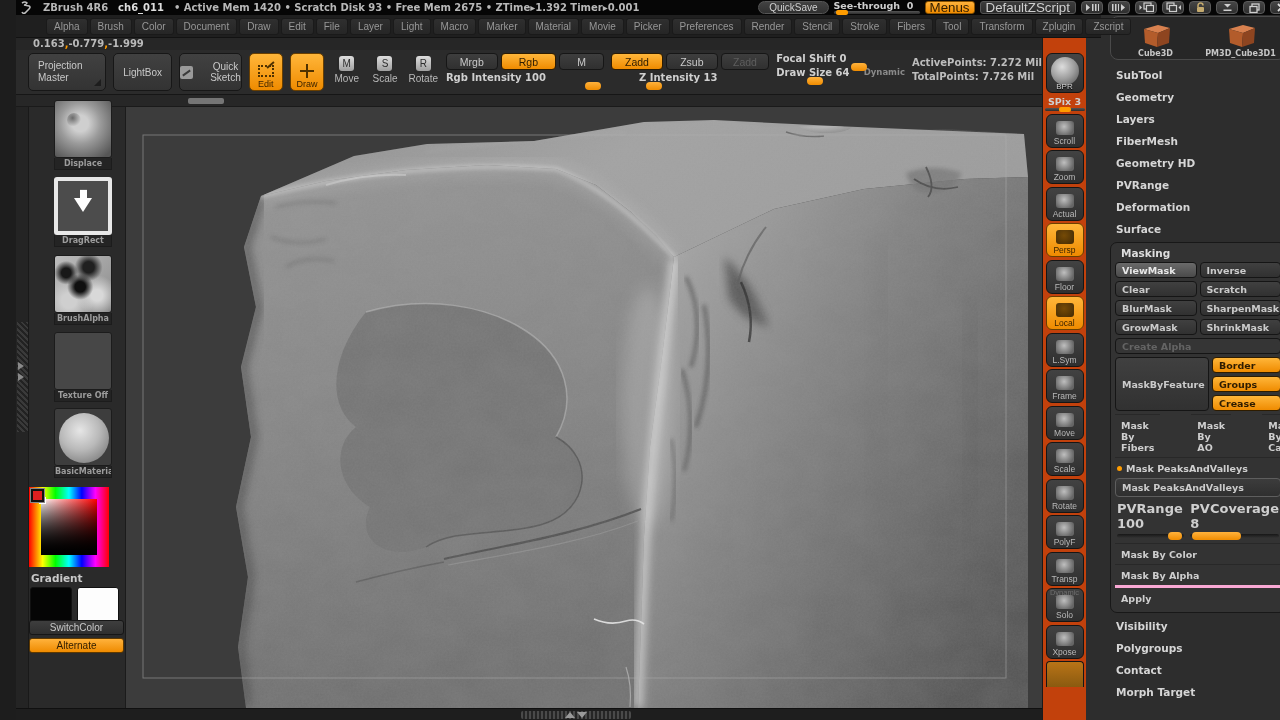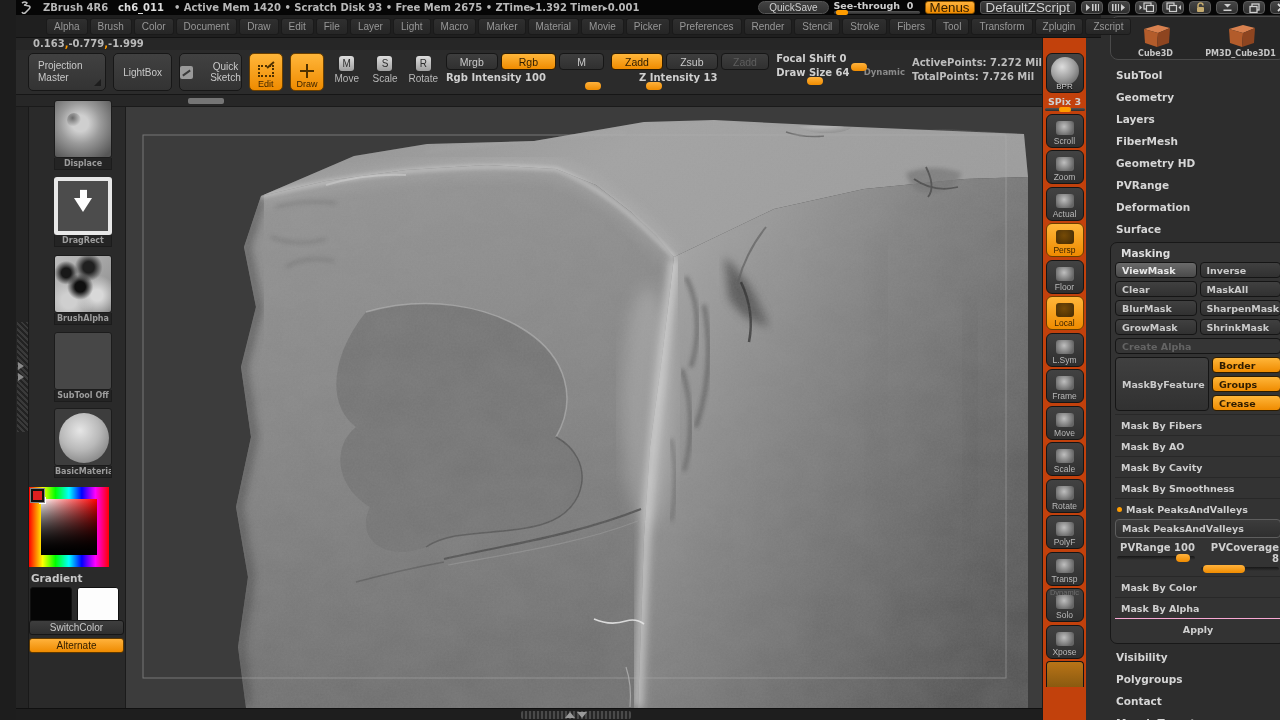--- a/index.html
+++ b/index.html
@@ -163,31 +163,31 @@
   .mask-grid { display:grid; grid-template-columns:1fr 1fr; gap:3px; }
   .panel-btn { background:linear-gradient(#404040,#313131); border:1px solid #151515; border-radius:4px;
     color:#cbcbcb; font-size:9.5px; font-weight:bold; text-align:left; padding:2px 6px; height:16px; line-height:11px;
     font-family:inherit; white-space:nowrap; overflow:hidden;}
   .panel-btn.lit { background:linear-gradient(#6a6a6a,#4a4a4a); color:#e8e8e8; }
   .panel-btn.dis { color:#646464; background:#353535; }
   .panel-btn.full { grid-column:1 / 3; }
   .mbf-grid { display:grid; grid-template-columns:94px 1fr; gap:3px; margin-top:3px; }
   .mbf-main { grid-row:1 / 4; height:auto; display:flex; align-items:center; }
   .panel-btn.orange { background:linear-gradient(#ffb63a,#ef8b00); color:#2e1c00; border-color:#2e1c00; }
-  .mask-list { display:flex; flex-direction:column; margin-top:3px; }
+  .mask-list { display:flex; flex-direction:row; margin-top:3px;gap:31px; }
   .mask-row { border-top:1px solid #282828; background:none; border-left:none; border-right:none; border-bottom:none;
     color:#cfcfcf; font-size:9.5px; font-weight:bold; text-align:left; padding:5px 6px 4px 6px; font-family:inherit;}
   .peaks-row { display:flex; align-items:center; gap:4px; border-top:1px solid #282828; padding:5px 2px 4px 2px; color:#cfcfcf; font-size:9.5px;}
   .dot { width:5px; height:5px; border-radius:50%; background:#ff9c00; }
   .peaks-btn { display:block; width:100%; background:linear-gradient(#3c3c3c,#2f2f2f); border:1px solid #5e5e5e; border-radius:4px;
     color:#cbcbcb; font-size:9.5px; font-weight:bold; text-align:left; padding:3px 6px; font-family:inherit;}
   .pv-row { display:flex; gap:6px; padding:4px 2px 5px 2px; }
-  .pv { flex:1; font-size:10px; color:#cfcfcf;text-align:right; }
+  .pv { flex:1; font-size:13px; color:#cfcfcf; }
   .pv .track { margin-top:3px; }
-  .apply-sep { border-top:1px solid #f9a8d4;text-align:center; }
+  .apply-sep { border-top:3px solid #f9a8d4; }
 
   button { cursor:default; }
 </style>
 </head>
 <body>
 
 <div class="app">
 
   <div class="titlebar">
     <svg width="13" height="13" viewBox="0 0 13 13">
@@ -395,21 +395,21 @@
             <span class="arrow-down"></span>
           </div>
         <span class="tray-label">DragRect</span>
       </div>
       <div class="tray-item" style="top:148px">
         <div class="thumb th-alpha"></div>
         <span class="tray-label">BrushAlpha</span>
       </div>
       <div class="tray-item" style="top:225px">
         <div class="thumb th-texoff"></div>
-        <span class="tray-label">SubTool  Off</span>
+        <span class="tray-label">Texture  Off</span>
       </div>
       <div class="tray-item" style="top:301px">
         <div class="thumb th-material"></div>
         <span class="tray-label">BasicMaterial</span>
       </div>
 
       <div class="picker" style="top:380px">
         <div class="inner"></div>
         <div class="cursor"></div>
         <div class="swatch"></div>
@@ -672,21 +672,21 @@
         <button class="section-row">Surface</button>
       </div>
 
     <div class="masking">
       <div class="masking-header">Masking</div>
       <div class="mask-grid">
 
       <button class="panel-btn lit">ViewMask</button>
           <button class="panel-btn">Inverse</button>
           <button class="panel-btn">Clear</button>
-          <button class="panel-btn">MaskAll</button>
+          <button class="panel-btn">Scratch</button>
           <button class="panel-btn">BlurMask</button>
           <button class="panel-btn">SharpenMask</button>
           <button class="panel-btn">GrowMask</button>
           <button class="panel-btn">ShrinkMask</button>
         </div>
       <div class="mask-grid" style="margin-top:3px">
         <button class="panel-btn dis full">Create Alpha</button>
       </div>
       <div class="mbf-grid">
         <button class="panel-btn mbf-main">MaskByFeature</button>

